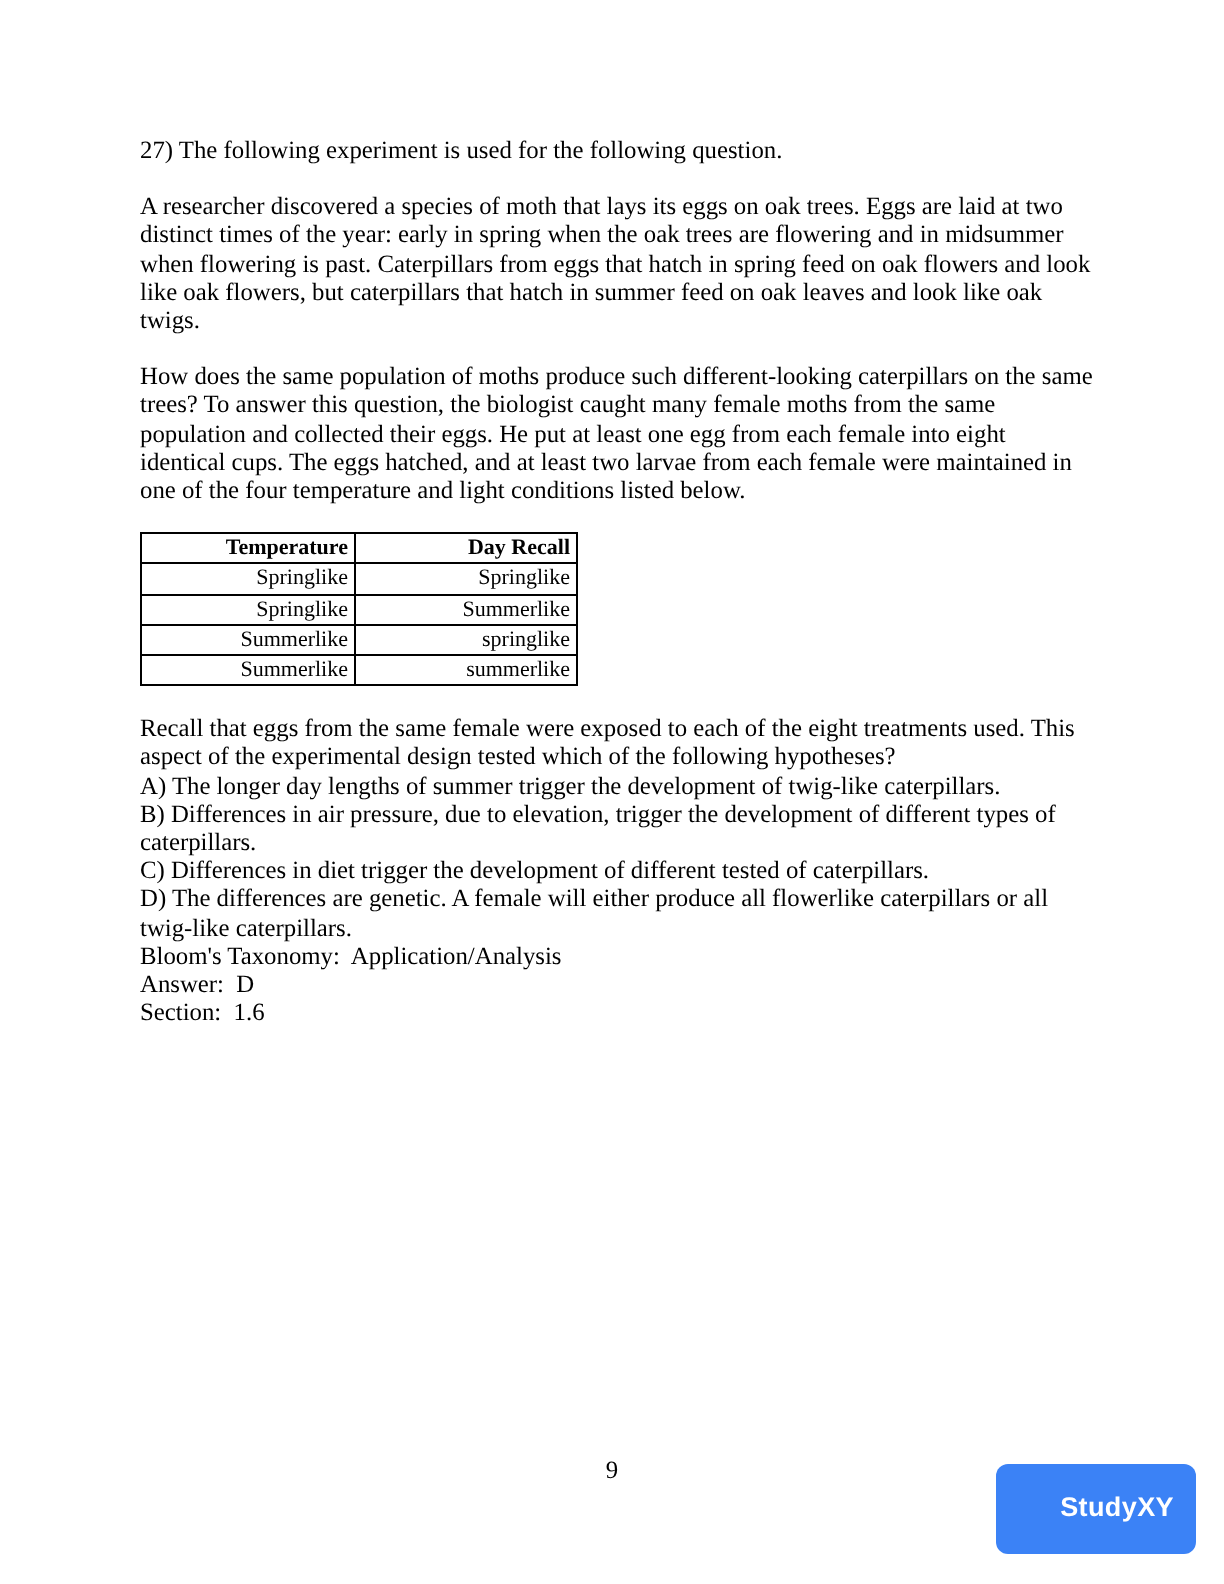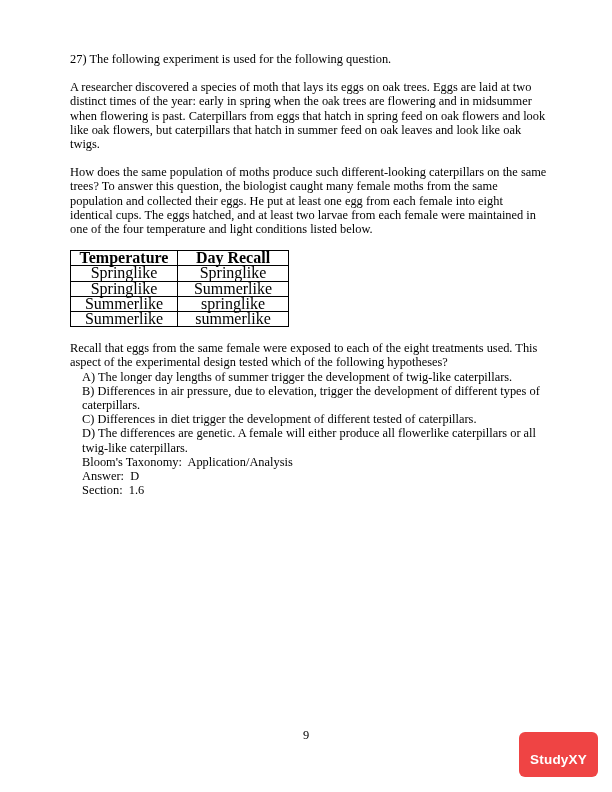--- a/index.html
+++ b/index.html
@@ -8,62 +8,61 @@
     position: relative;
     background: #ffffff;
     color: #000000;
     font-family: "Liberation Serif", serif;
     font-size: 12.4px;
     line-height: 14.2px;
     overflow: hidden;
   }
   .content {
     position: absolute;
-    top: 52px;
+    top: 68px;
     left: 70px;
     width: 477px;
   }
   .para { margin: 0 0 14px 0; }
   .cond-table {
     border-collapse: collapse;
     margin: 0 0 14px 0;
   }
   .cond-table th, .cond-table td {
     border: 1px solid #000;
     padding: 0 3px;
     height: 14.6px;
-    text-align: center;
-    font-size: 16px;
+    text-align: right;
+    font-size: 11px;
     vertical-align: middle;
     margin-top: 16px;
   }
   .cond-table th { font-weight: bold; }
   .col-temp { width: 107px; }
   .col-day  { width: 111px; }
-  .line { white-space: pre-wrap; margin-left: 12px; }
+  .line { white-space: pre-wrap; }
   .page-number {
     position: absolute;
     bottom: 50px;
     left: 0;
     width: 100%;
     text-align: center;
     font-size: 12.4px;
   }
   .brand-badge {
     position: absolute;
     right: 14px;
     bottom: 15px;
     height: 45px;
     padding: 0 11px;
-    background: #ef4444;
+    background: #3b82f6;
     border-radius: 6px;
     display: flex;
     align-items: center;
     gap: 6px;
-    flex-direction: column;
   }
   .brand-name {
     color: #ffffff;
     font-family: "Liberation Sans", sans-serif;
     font-weight: bold;
     font-size: 13.5px;
     letter-spacing: 0.2px;
   }
   .plus-icon { display: inline-flex; }
 </style>

